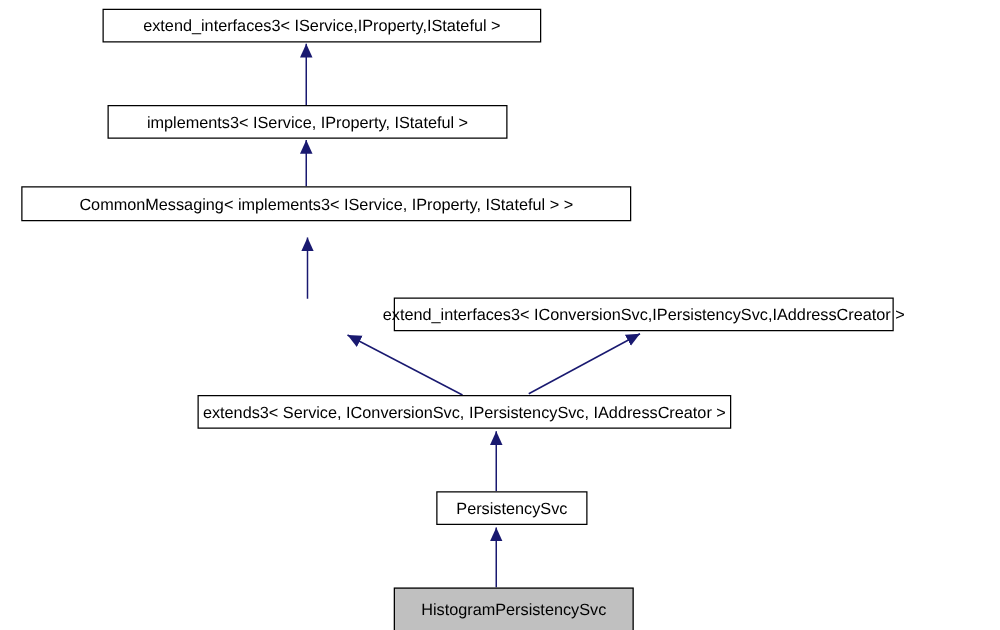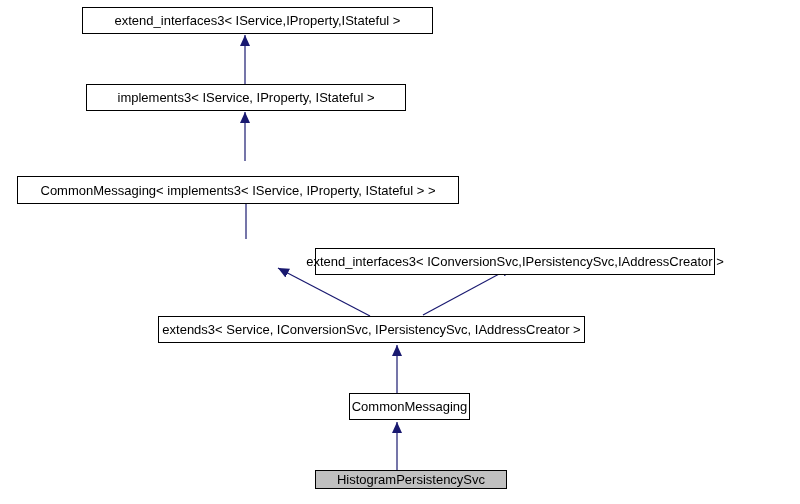--- a/index.html
+++ b/index.html
@@ -37,26 +37,26 @@
     cursor: pointer;
     margin-left: 12px;
   }
   .node.highlight {
     background: #c0c0c0;
     cursor: default;
   }
   
   #n0 { left: 70px;  top: 7px;   width: 351px; height: 27px; }
   #n1 { left: 74px;  top: 84px;  width: 320px; height: 27px; }
-  #n2 { left: 5px;   top: 176px; width: 442px; height: 28px; }
+  #n2 { left: 5px;   top: 149px; width: 488px; height: 28px; }
   #n3 { left: 211px; top: 239px; width: 72px;  height: 27px; }
-  #n4 { left: 303px; top: 248px; width: 400px; height: 27px; }
+  #n4 { left: 303px; top: 238px; width: 400px; height: 27px; }
   #n5 { left: 146px; top: 316px; width: 427px; height: 27px; }
   #n6 { left: 337px; top: 393px; width: 121px; height: 27px; }
-  #n7 { left: 303px; top: 470px; width: 192px; height: 19px; }
+  #n7 { left: 303px; top: 470px; width: 192px; height: 35px; }
 </style>
 </head>
 <body>
 
 <div id="canvas">
 
   <svg id="edges" width="800" height="504" viewBox="0 0 800 504" xmlns="http://www.w3.org/2000/svg">
     <defs>
       <marker id="arrowhead" markerUnits="userSpaceOnUse" markerWidth="13" markerHeight="11" refX="11" refY="5" orient="auto">
         <path d="M0,0 L11,5 L0,10 Z" fill="#191970"></path>
@@ -75,17 +75,17 @@
 
   <div class="node" id="n1">implements3&lt; IService, IProperty, IStateful &gt;</div>
 
   <div class="node" id="n2">CommonMessaging&lt; implements3&lt; IService, IProperty, IStateful &gt; &gt;</div>
 
 
   <div class="node" id="n4">extend_interfaces3&lt; IConversionSvc,IPersistencySvc,IAddressCreator &gt;</div>
 
   <div class="node" id="n5">extends3&lt; Service, IConversionSvc, IPersistencySvc, IAddressCreator &gt;</div>
 
-  <div class="node" id="n6">CommonMessaging</div>
+  <div class="node" id="n6">PersistencySvc</div>
 
   <div class="node highlight" id="n7">HistogramPersistencySvc</div>
 
 </div>
 
 </body></html>

